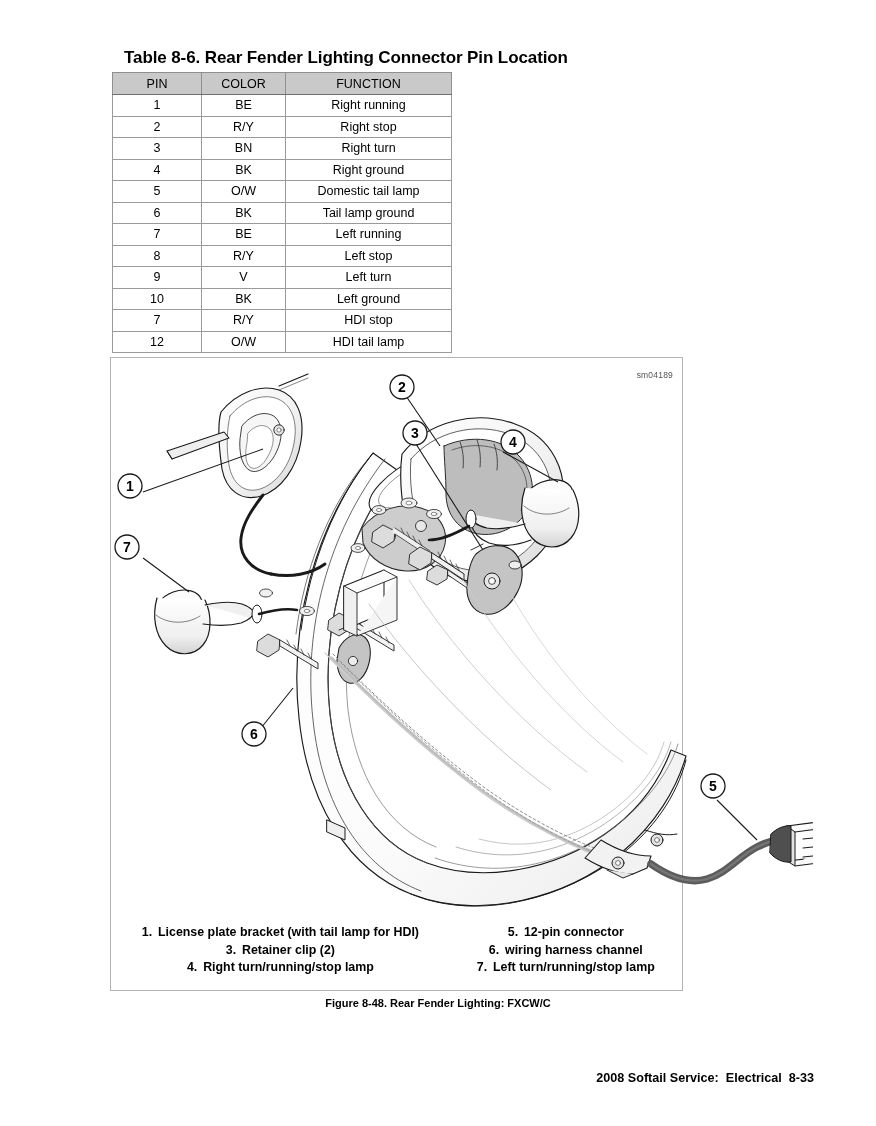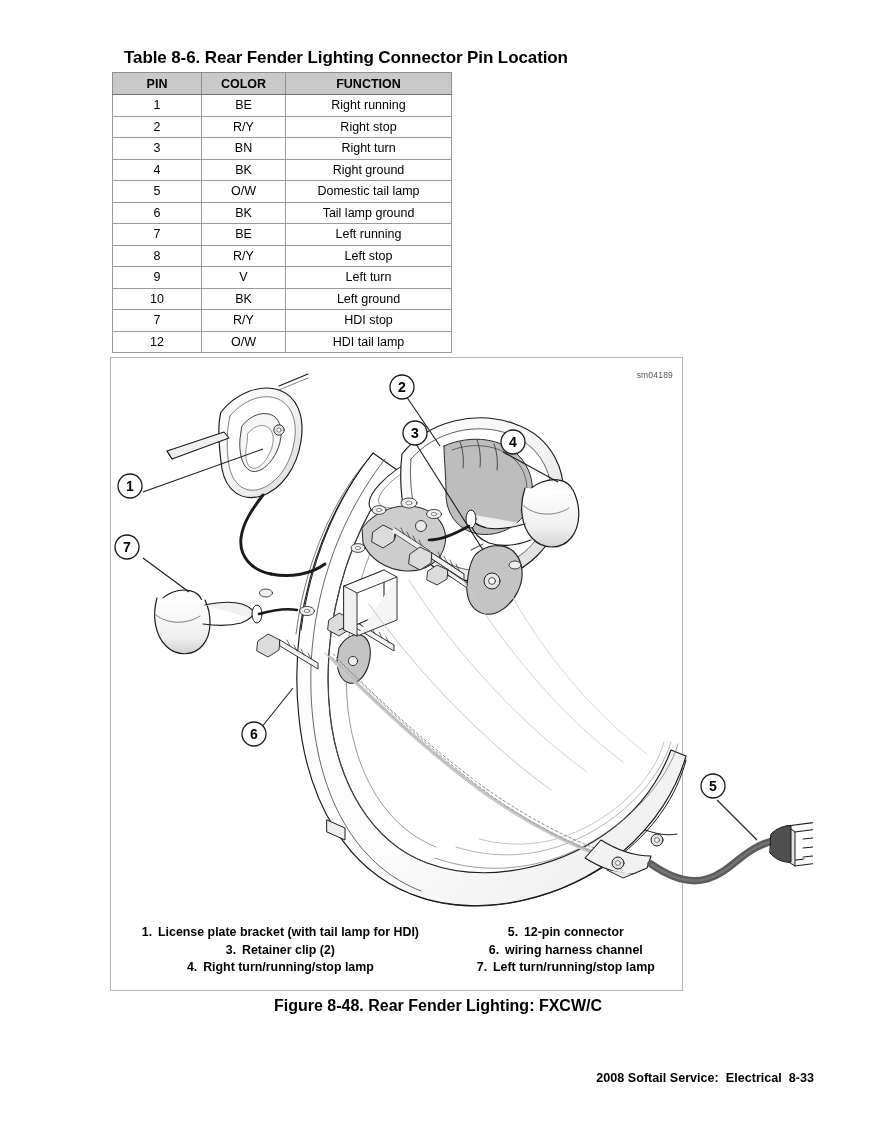--- a/index.html
+++ b/index.html
@@ -33,21 +33,21 @@
     width: 339px;
     border-collapse: collapse;
     table-layout: fixed;
     font-size: 12.5px;
   }
   #pin-table col.c-pin  { width: 89px; }
   #pin-table col.c-col  { width: 84px; }
   #pin-table col.c-fun  { width: 166px; }
   #pin-table th {
     background: #c9c9c9;
-    font-weight: bold;
+    font-weight: normal;
     font-size: 12.5px;
     height: 21px;
     text-align: center;
     border: 1px solid #8f8f8f;
     border-bottom: 1px solid #6e6e6e;
     padding: 0;
   }
   #pin-table td {
     height: 20.5px;
     text-align: center;
@@ -108,21 +108,21 @@
     width: 22px;
   }
 
   
   #figure-caption {
     position: absolute;
     left: 0;
     top: 997px;
     width: 876px;
     text-align: center;
-    font-size: 16px;
+    font-size: 11px;
     font-weight: bold;
   }
 
   
   #page-footer {
     position: absolute;
     right: 62px;
     top: 1071px;
     font-size: 12.6px;
     font-weight: bold;

